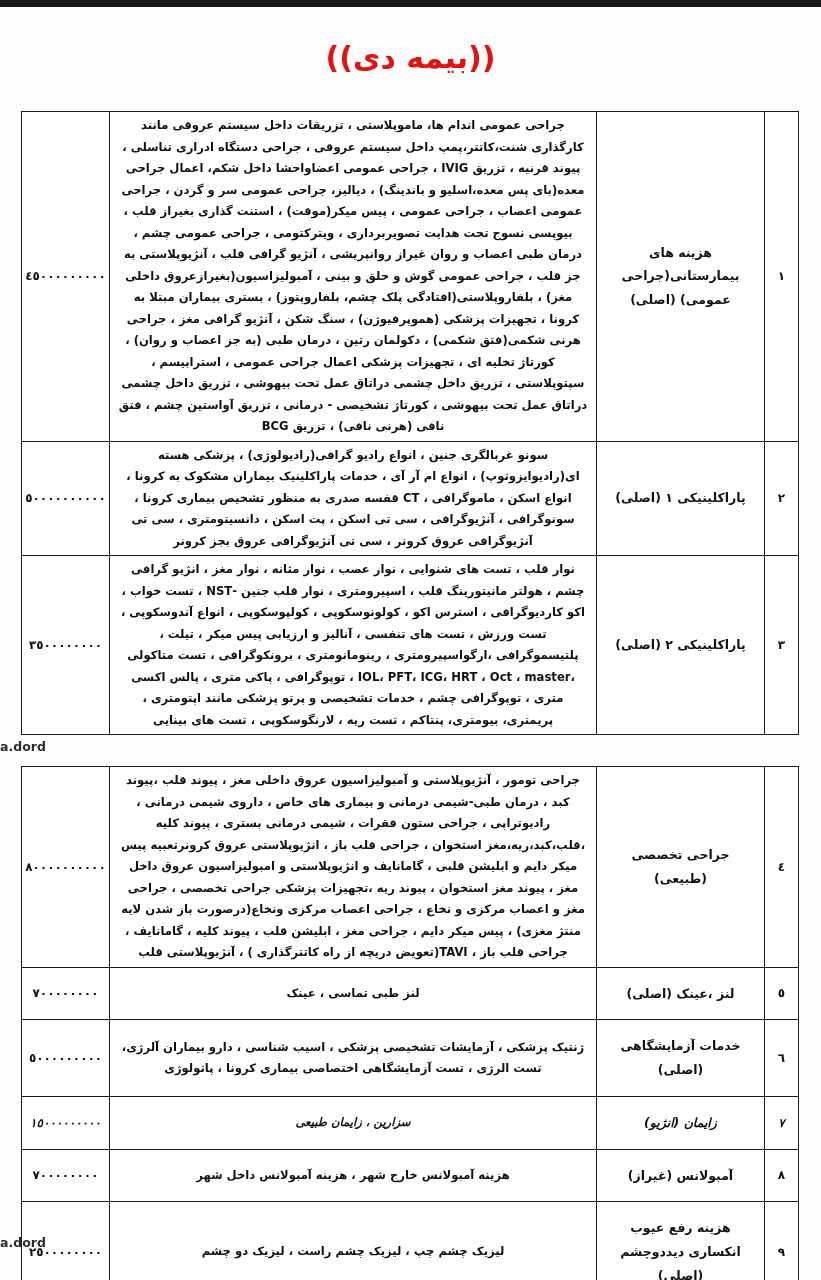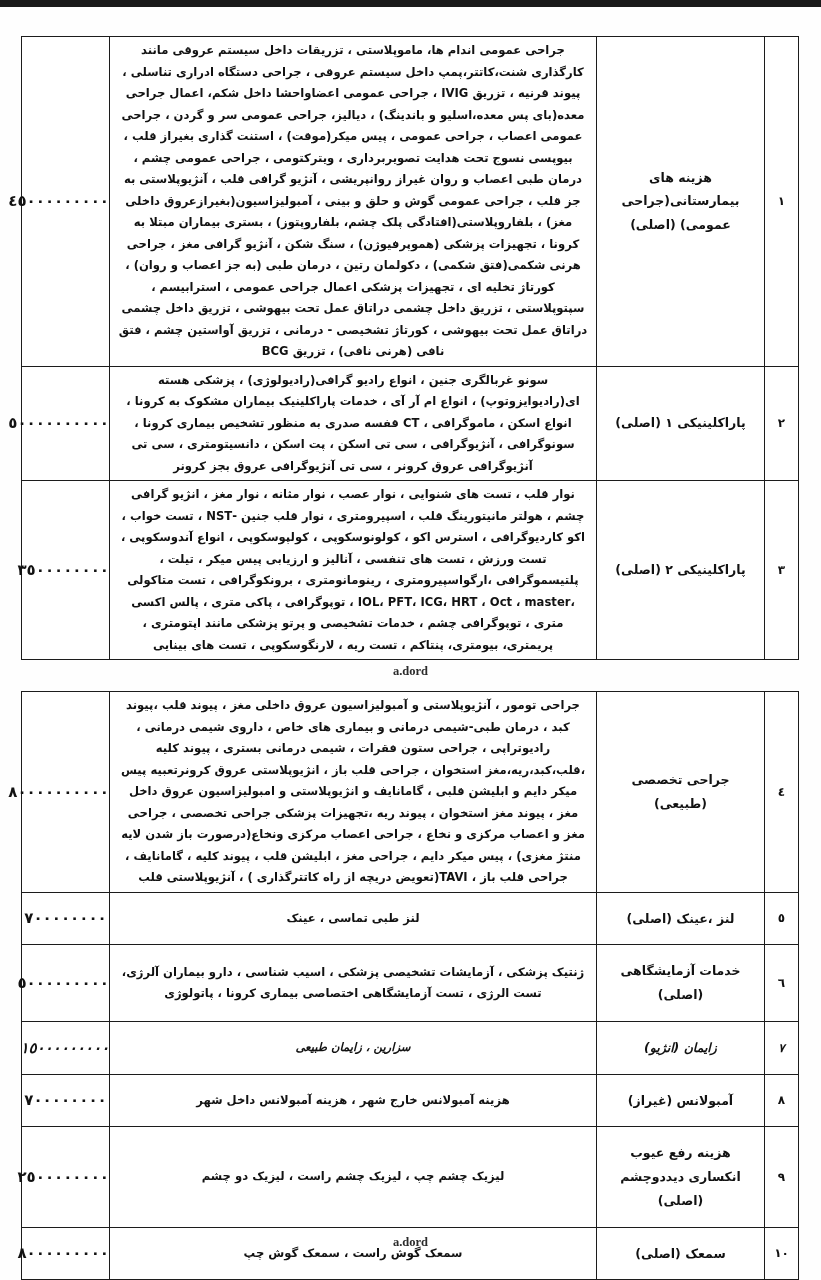--- a/index.html
+++ b/index.html
@@ -55,58 +55,57 @@
   }
   td.num      { width: 34px;  font-size: 12px; }
   td.category { width: 168px; font-size: 12.5px; line-height: 1.9; padding: 14px 6px; }
   td.description {
     width: 487px;
     font-size: 11.6px;
     line-height: 21.5px;
     padding: 3px 8px;
     text-align: center;
   }
-  td.amount { width: 88px; font-size: 15px; letter-spacing: 0.5px; }
+  td.amount { width: 88px; font-size: 12px; letter-spacing: 0.5px; }
 
   
   #table1 { margin-top: 36px; }
   #table1 tr:nth-child(1) td { height: 249px; }
   #table1 tr:nth-child(2) td { height: 85px; }
   #table1 tr:nth-child(3) td { height: 141px; }
 
   
   #table2 tr:nth-child(1)  td { height: 155px; margin-top: 37px; }
   #table2 tr:nth-child(2)  td { height: 23px; }
   #table2 tr:nth-child(3)  td { height: 46px; }
   #table2 tr:nth-child(4)  td { height: 43px; font-style: italic; }
   #table2 tr:nth-child(5)  td { height: 23px; }
   #table2 tr:nth-child(6)  td { height: 45px; }
   #table2 tr:nth-child(7)  td { height: 23px; }
   #table2 tr:nth-child(8)  td { height: 22px; }
   #table2 tr:nth-child(9)  td { height: 22px; }
   #table2 tr:nth-child(10) td { height: 100px; }
 
   .watermark {
-    text-align: center;
     font-size: 12.5px;
     font-weight: bold;
     color: #2b2b2b;
     direction: ltr;
-    font-family: Liberation Serif, serif;
   }
   .watermark.mid { margin: 4px 0 12px 0; }
   .watermark.bottom { position: absolute; bottom: 30px; left: 0; width: 100%; }
 </style>
 </head>
 <body>
 
 <div class="page">
   <div class="top-edge"></div>
 
 
+  <div class="doc-subtitle">((بیمه دی))</div>
 
   <table class="benefits" id="table1">
     <tbody>
         <tr>
           <td class="num">۱</td>
           <td class="category">هزینه های بیمارستانی(جراحی عمومی) (اصلی)</td>
           <td class="description">جراحی عمومی اندام ها، ماموپلاستی ، تزریقات داخل سیستم عروقی مانند کارگذاری شنت،کاتتر،پمپ داخل سیستم عروقی ، جراحی دستگاه ادراری تناسلی ، پیوند قرنیه ، تزریق IVIG ، جراحی عمومی اعضاواحشا داخل شکم، اعمال جراحی معده(بای پس معده،اسلیو و باندینگ) ، دیالیز، جراحی عمومی سر و گردن ، جراحی عمومی اعصاب ، جراحی عمومی ، پیس میکر(موقت) ، استنت گذاری بغیراز قلب ، بیوپسی نسوج تحت هدایت تصویربرداری ، ویترکتومی ، جراحی عمومی چشم ، درمان طبی اعصاب و روان غیراز روانپریشی ، آنژیو گرافی قلب ، آنژیوپلاستی به جز قلب ، جراحی عمومی گوش و حلق و بینی ، آمبولیزاسیون(بغیرازعروق داخلی مغز) ، بلفاروپلاستی(افتادگی پلک چشم، بلفاروپتوز) ، بستری بیماران مبتلا به کرونا ، تجهیزات پزشکی (هموپرفیوژن) ، سنگ شکن ، آنژیو گرافی مغز ، جراحی هرنی شکمی(فتق شکمی) ، دکولمان رتین ، درمان طبی (به جز اعصاب و روان) ، کورتاژ تخلیه ای ، تجهیزات پزشکی اعمال جراحی عمومی ، استرابیسم ، سپتوپلاستی ، تزریق داخل چشمی دراتاق عمل تحت بیهوشی ، تزریق داخل چشمی دراتاق عمل تحت بیهوشی ، کورتاژ تشخیصی - درمانی ، تزریق آواستین چشم ، فتق نافی (هرنی نافی) ، تزریق BCG</td>
           <td class="amount">٤٥٠٠٠٠٠٠٠٠٠</td>
         </tr>
         <tr>

